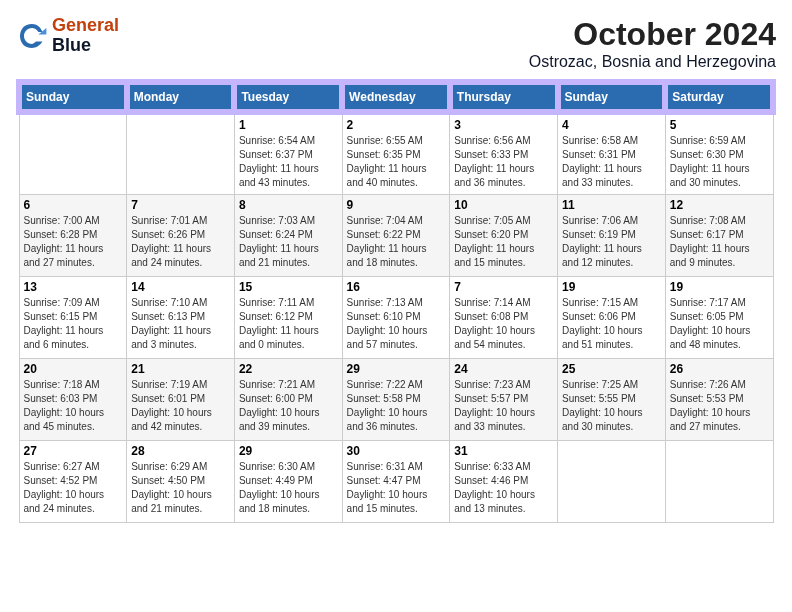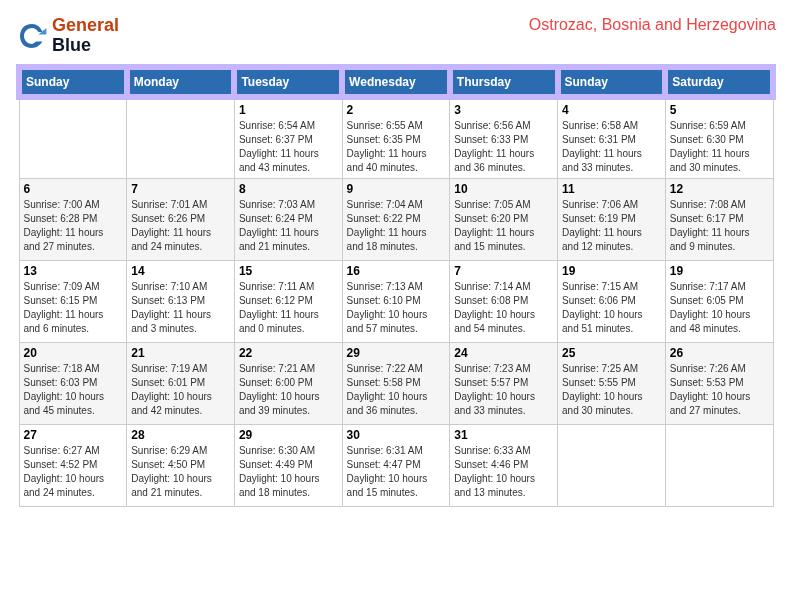--- a/index.html
+++ b/index.html
@@ -37,21 +37,21 @@
     .title-block {
       text-align: right;
     }
     .month-title {
       font-size: 32px;
       font-weight: bold;
       color: #222;
     }
     .location-title {
       font-size: 16px;
-      color: #ef4444;
+      color: #0f172a;
     }
     table {
       width: 100%;
       border-collapse: collapse;
       font-size: 11px;
     }
     thead tr th {
       background-color: #2b6cb0;
       color: #fff;
       padding: 5px 4px;
@@ -96,20 +96,21 @@
     <svg class="logo-icon" viewBox="0 0 40 40">
       <path d="M20 5 C10 5 5 12 5 20 C5 28 10 35 20 35 C25 35 30 32 33 27 L25 27 C23 29 21 30 20 30 C14 30 10 25 10 20 C10 15 14 10 20 10 C23 10 26 12 28 15 L33 15 C31 9 26 5 20 5 Z" fill="#2b6cb0"></path>
       <path d="M28 18 L38 10 L38 18 Z" fill="#4a90d9"></path>
     </svg>
     <div class="logo-text">
       <div><span>General</span></div>
       <div><span style="color:#0f172a">Blue</span></div>
     </div>
   </div>
   <div class="title-block">
+    <div class="month-title">October 2024</div>
     <div class="location-title">Ostrozac, Bosnia and Herzegovina</div>
   </div>
 </div>
 
 <table>
   <thead>
     <tr>
 
     <th>Sunday</th>
         <th>Monday</th>

